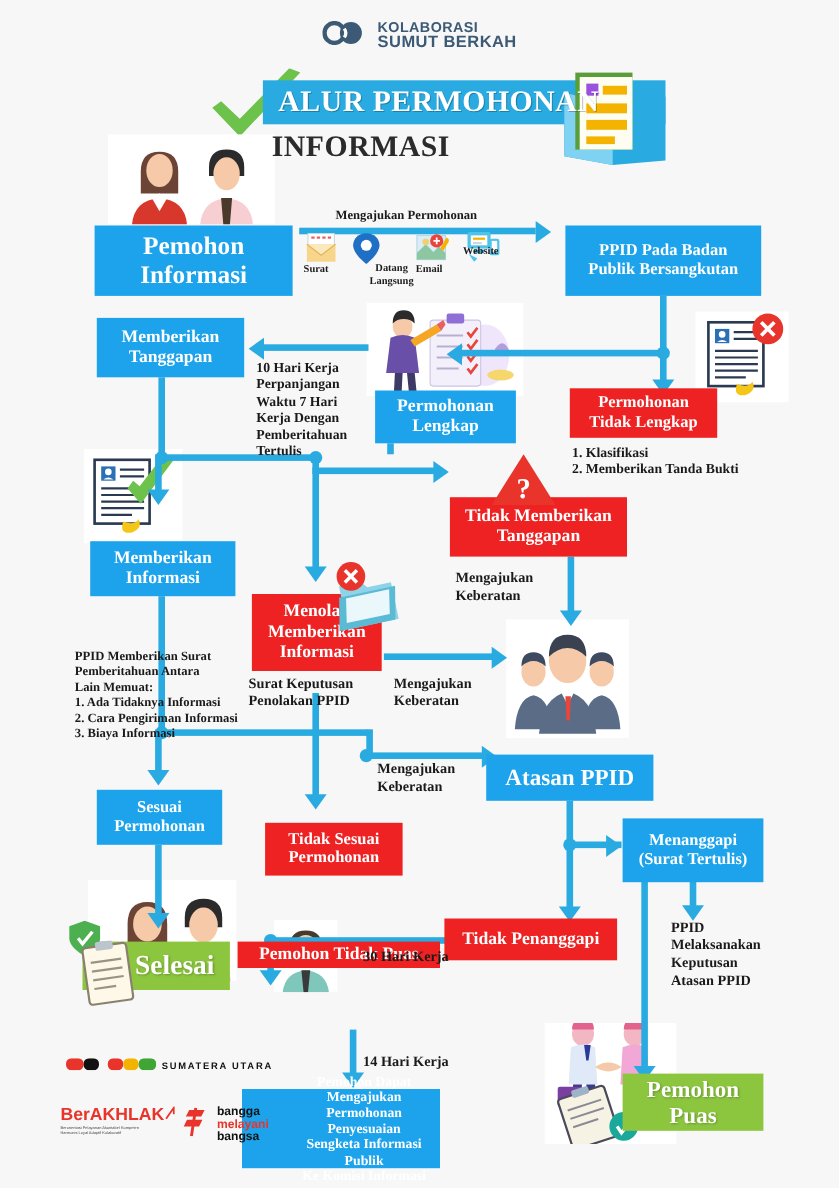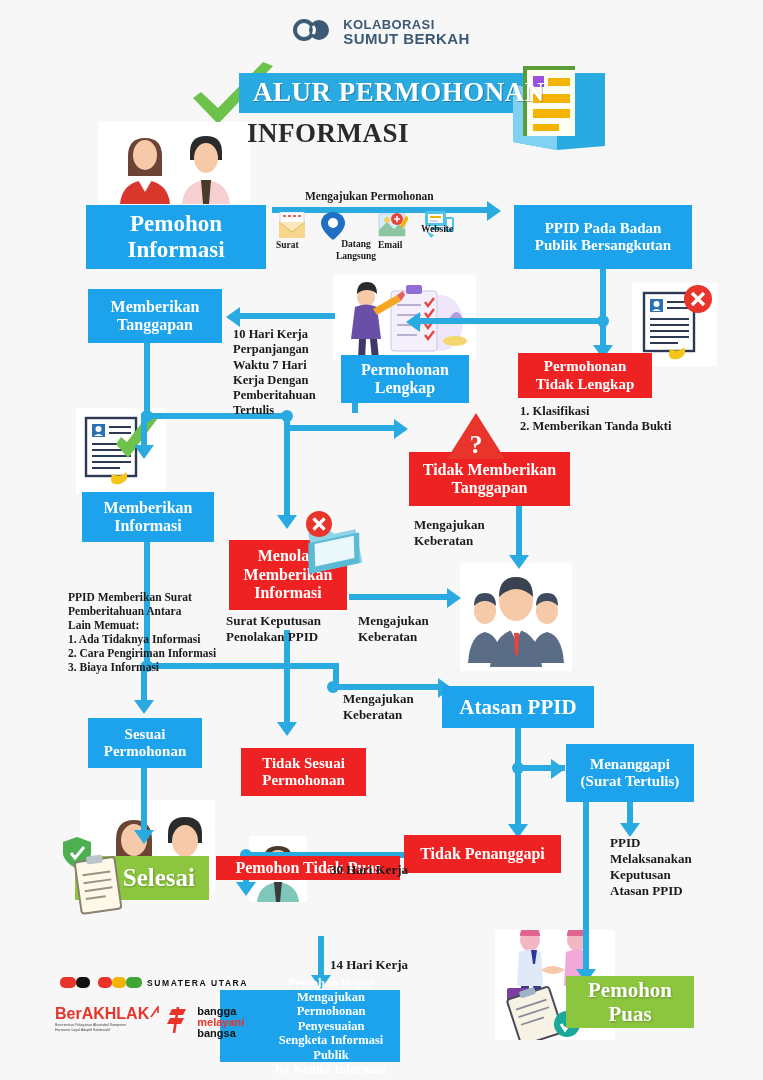--- a/index.html
+++ b/index.html
@@ -528,21 +528,21 @@
     <path d="M66 94 l4 6 l9 -12" stroke="#ffffff" stroke-width="3" fill="none"></path>
   </svg>
 
   <div class="node green" style="left:566px;top:976px;width:128px;height:52px;font-size:21px;
               text-shadow:1px 1px 2px rgba(0,0,0,.25);">
     <span style="white-space:pre-line;">Pemohon
 Puas</span>
   </div>
 
   <div style="position:absolute;left:60px;top:958px;z-index:8;">
-    <div style="display:flex;align-items:center;gap:5px;margin-top:16px;">
+    <div style="display:flex;align-items:center;gap:5px;margin-top:2px;">
       <span style="display:inline-block;">
         <svg width="82" height="11" viewBox="0 0 82 11">
           <rect x="0" y="0" width="16" height="11" rx="5" fill="#e8342a"></rect>
           <rect x="16" y="0" width="14" height="11" rx="5" fill="#111111"></rect>
           <rect x="38" y="0" width="14" height="11" rx="5" fill="#e8342a"></rect>
           <rect x="52" y="0" width="14" height="11" rx="5" fill="#f5b301"></rect>
           <rect x="66" y="0" width="16" height="11" rx="5" fill="#3fa535"></rect>
         </svg>
       </span>
       <span style="font-family:'Liberation Sans',sans-serif;font-size:8.5px;font-weight:bold;

